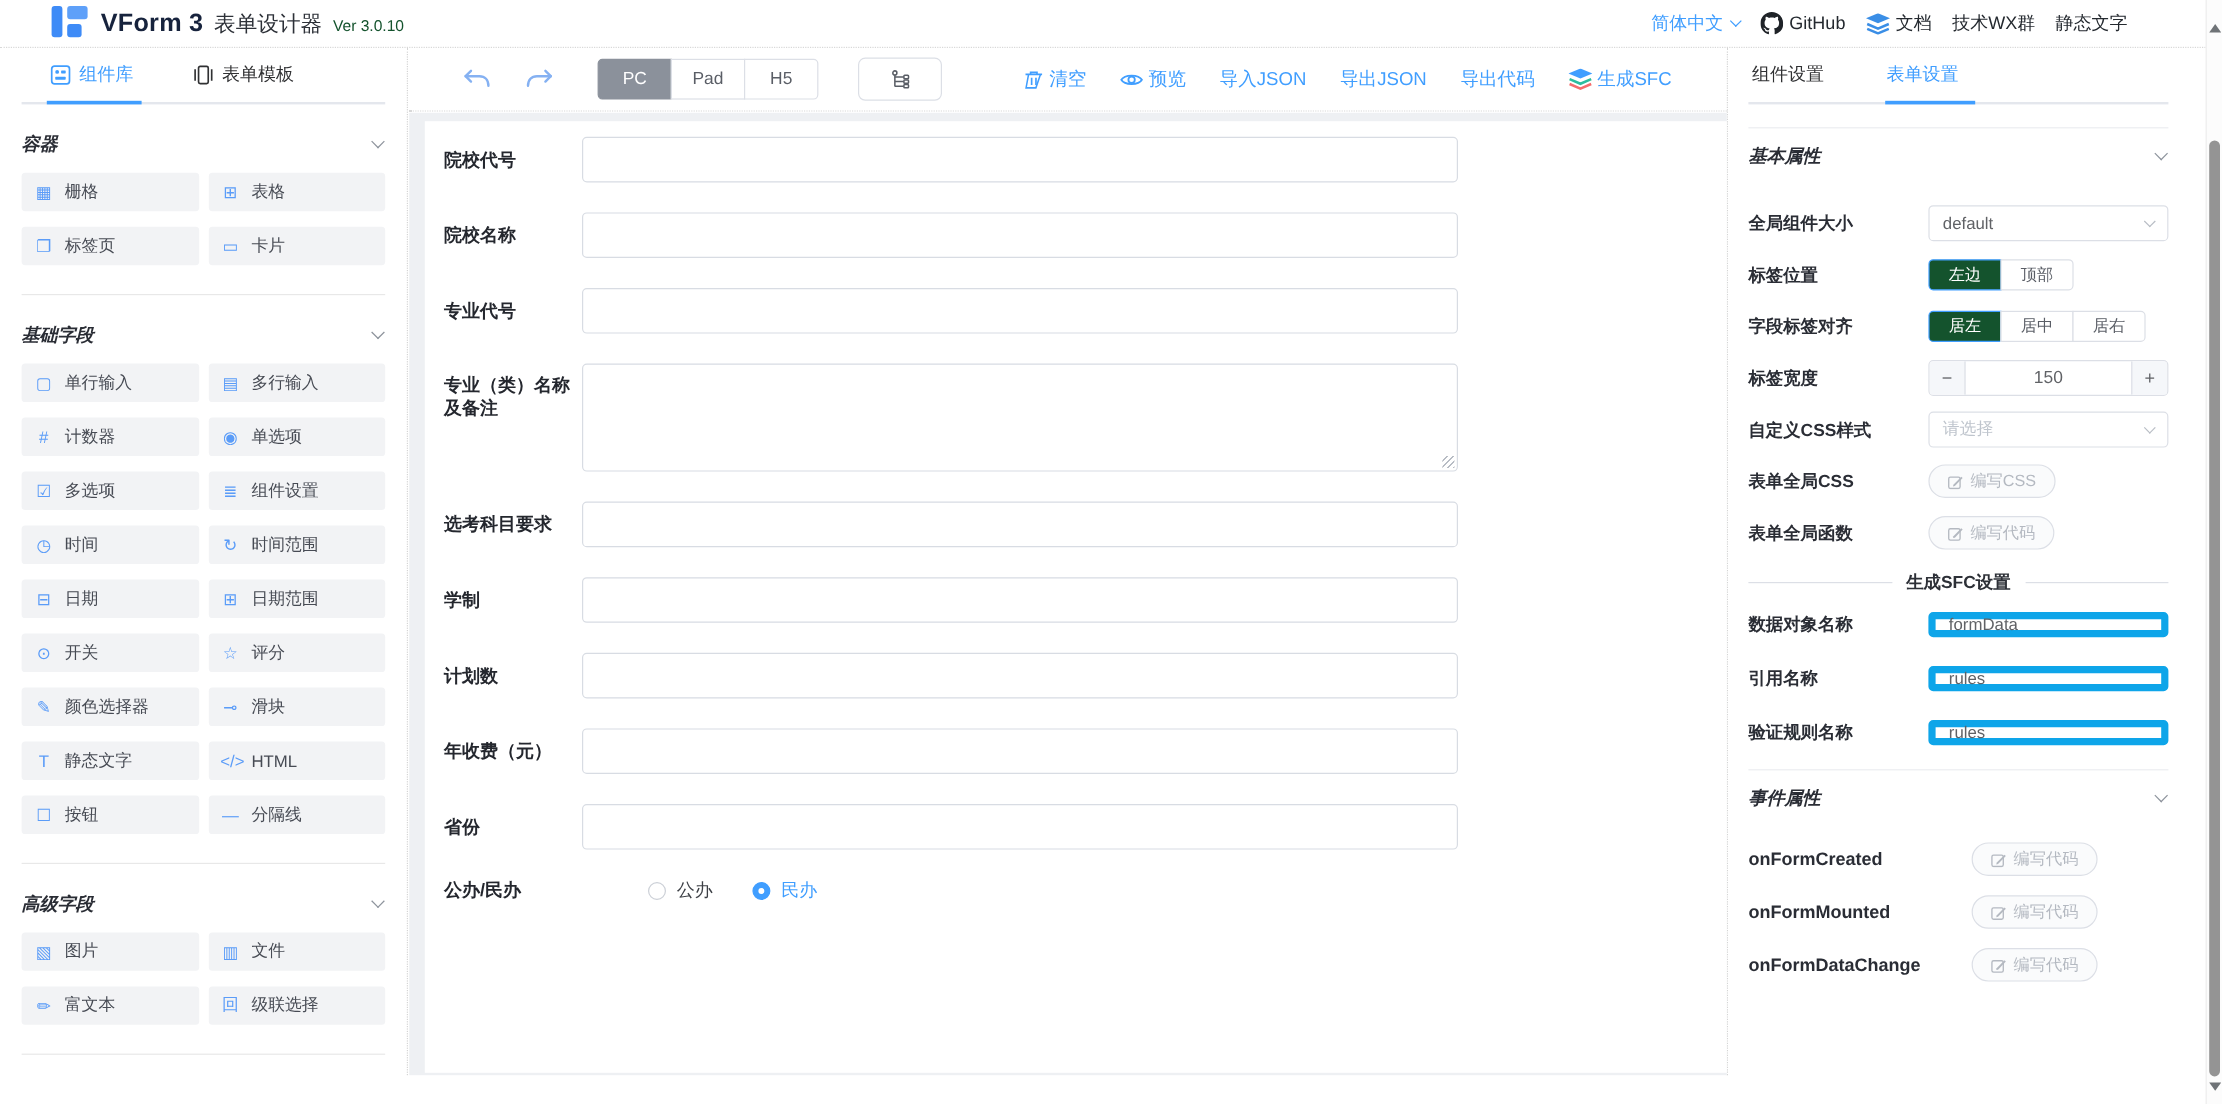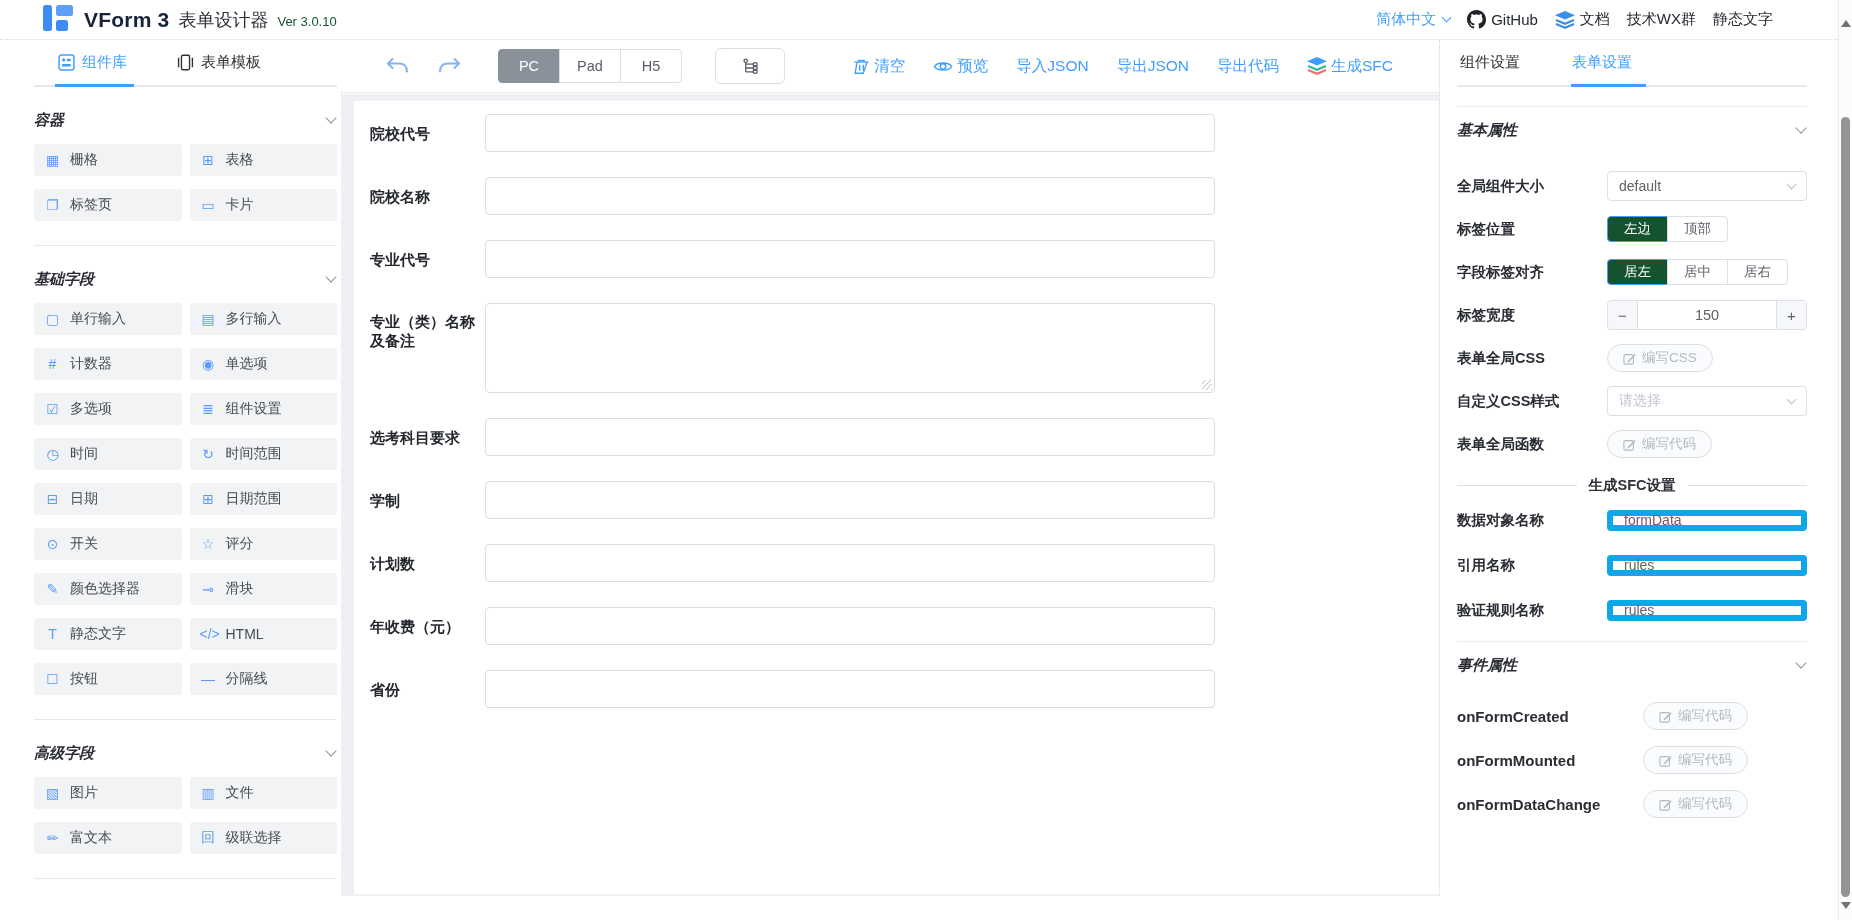--- a/index.html
+++ b/index.html
@@ -15,21 +15,21 @@
 .logo .l3{left:13px;top:15px;width:12px;height:11px}
 .app-name{font-size:21px;font-weight:700;color:#17233d;margin-left:11px;letter-spacing:.2px}
 .app-sub{font-size:18px;color:#2d3138;margin-left:9px}
 .app-ver{font-size:13px;color:#14532d;margin-left:9px;margin-top:3px}
 .header-right{margin-left:auto;display:flex;align-items:center;gap:17px;margin-right:79px}
 .lang{color:#409eff;font-size:15px;display:flex;align-items:center;gap:7px;cursor:pointer}
 .hdr-link{color:#24292f;font-size:15px;display:flex;align-items:center;gap:5px;cursor:pointer}
 .chev{display:inline-block;width:8px;height:8px;border-right:1.6px solid #8d939c;border-bottom:1.6px solid #8d939c;transform:rotate(45deg);margin-top:-4px}
 .chev.blue{border-color:#409eff;width:7px;height:7px}
 
-.sidebar{position:absolute;left:16px;top:40px;width:340px;height:856px;border-right:1px dotted #d4d4d4;padding:0 18px;background:#fff}
+.sidebar{position:absolute;left:0;top:40px;width:340px;height:856px;border-right:1px dotted #d4d4d4;padding:0 18px;background:#fff}
 .side-tabs{display:flex;gap:50px;height:47px;align-items:center;border-bottom:2px solid #e4e7ed;position:relative;padding-left:24px}
 .stab{display:flex;align-items:center;gap:7px;font-size:15px;color:#303133;cursor:pointer}
 .stab.active{color:#409eff}
 .tab-ind{position:absolute;bottom:-2px;left:21px;width:79px;height:3px;background:#409eff}
 .sec-head{display:flex;align-items:center;margin-top:22px;height:22px;cursor:pointer}
 .sec-title{font-size:15px;font-weight:700;font-style:italic;color:#2a2d35}
 .sec-chev{margin-left:auto;margin-right:2px}
 .sec-grid{display:grid;grid-template-columns:1fr 1fr;gap:13px 8px;margin-top:13px}
 .side-item{height:32px;background:#f2f3f5;border-radius:3px;display:flex;align-items:center;padding:0 10px;font-size:14px;color:#474b54;cursor:move}
 .side-item .ic{color:#5b9cf8;font-size:14px;margin-right:9px;width:17px;text-align:center;flex:none}
@@ -404,20 +404,35 @@
             <div class="f-input"></div>
           </div>
           <div class="form-row">
             <label class="f-label">年收费（元）</label>
             <div class="f-input"></div>
           </div>
           <div class="form-row">
             <label class="f-label">省份</label>
             <div class="f-input"></div>
           </div>
+          <div class="form-row">
+            <label class="f-label">公办/民办</label>
+            <div class="radio-group">
+              <span class="radio">
+                <span class="rdot"></span>
+                <span class="rlbl">公办</span>
+              </span>
+              <span class="radio sel">
+                <span class="rdot">
+                  <span class="rdot-in"></span>
+                </span>
+                <span class="rlbl">民办</span>
+              </span>
+            </div>
+          </div>
         </div>
     </div>
   </div>
 </div>
 
 <div class="rpanel">
   <div class="rp-tabs">
     <div class="rtab">组件设置</div>
     <div class="rtab active">表单设置</div>
     <span class="rp-ind"></span>
@@ -454,37 +469,37 @@
     </div>
     <div class="rp-row">
       <span class="rp-label">标签宽度</span>
       <div class="stepper">
         <span class="step-btn step-minus">−</span>
         <span class="step-val">150</span>
         <span class="step-btn step-plus">+</span>
       </div>
     </div>
     <div class="rp-row">
-      <span class="rp-label">表单全局CSS</span>
-      <span class="pill">
-        <span>
-            <svg width="13" height="13" viewBox="0 0 14 14">
-              <rect x="1" y="2.8" width="10.2" height="10.2" rx="1.5" fill="none" stroke="#b4b9c1" stroke-width="1.2"></rect>
-              <path d="M5.2 9.6 12.3 2.4l1.2 1.2-7 7.2-1.6.4z" fill="#b4b9c1"></path>
-            </svg>
-          </span>
-        <span>编写CSS</span>
-      </span>
-    </div>
-    <div class="rp-row">
       <span class="rp-label">自定义CSS样式</span>
       <div class="rp-select">
         <span class="ph">请选择</span>
         <span class="chev"></span>
       </div>
+    </div>
+    <div class="rp-row">
+      <span class="rp-label">表单全局CSS</span>
+      <span class="pill">
+        <span>
+            <svg width="13" height="13" viewBox="0 0 14 14">
+              <rect x="1" y="2.8" width="10.2" height="10.2" rx="1.5" fill="none" stroke="#b4b9c1" stroke-width="1.2"></rect>
+              <path d="M5.2 9.6 12.3 2.4l1.2 1.2-7 7.2-1.6.4z" fill="#b4b9c1"></path>
+            </svg>
+          </span>
+        <span>编写CSS</span>
+      </span>
     </div>
     <div class="rp-row">
       <span class="rp-label">表单全局函数</span>
       <span class="pill">
         <span>
             <svg width="13" height="13" viewBox="0 0 14 14">
               <rect x="1" y="2.8" width="10.2" height="10.2" rx="1.5" fill="none" stroke="#b4b9c1" stroke-width="1.2"></rect>
               <path d="M5.2 9.6 12.3 2.4l1.2 1.2-7 7.2-1.6.4z" fill="#b4b9c1"></path>
             </svg>
           </span>

